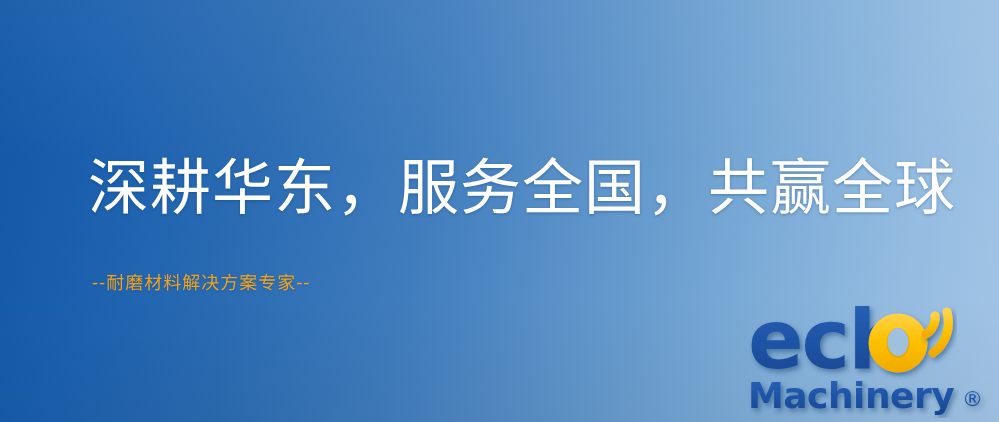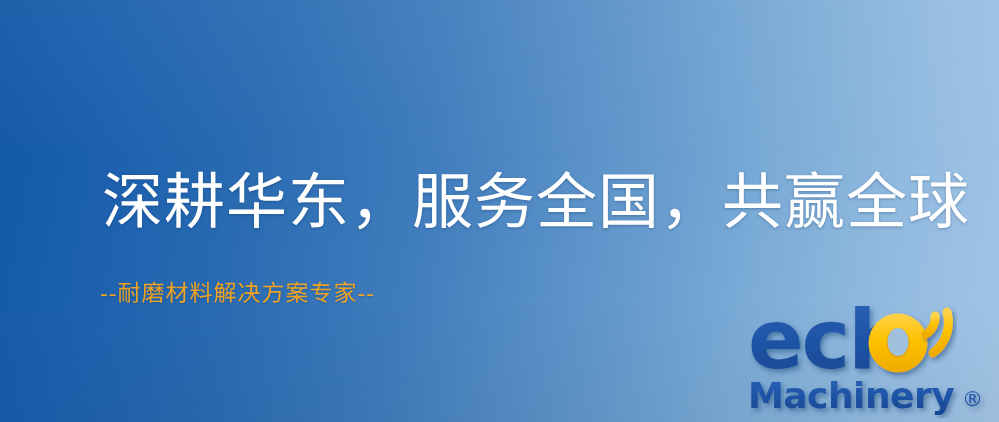--- a/index.html
+++ b/index.html
@@ -36,40 +36,40 @@
         rgba(0,0,0,0.00) 70%,
         rgba(0,0,0,0.045) 100%);
     pointer-events: none;
   }
 
   
   .headline {
     position: absolute;
     left: 86px;
     top: 152px;
-    margin: 16px;
+    margin: 2px;
     font-family: Liberation Serif, serif;
     font-weight: 400;
     font-size: 61px;
     line-height: 1.14;
     letter-spacing: 1px;
     color: #ffffff;
     white-space: nowrap;
     text-shadow: 0 1px 3px rgba(12, 48, 95, 0.35);
   }
 
   
   .subtitle {
     position: absolute;
     left: 88px;
     top: 268px;
-    margin: 12px;
+    margin: 4px;
     font-family: "DejaVu Serif", "Liberation Serif", serif;
     font-weight: 400;
-    font-size: 23px;
+    font-size: 18px;
     line-height: 1.2;
     letter-spacing: 1px;
     color: #efa321;
     white-space: nowrap;
     text-shadow: 0 1px 2px rgba(10, 45, 90, 0.25);
   }
 
   
   #logo {
     position: absolute;

